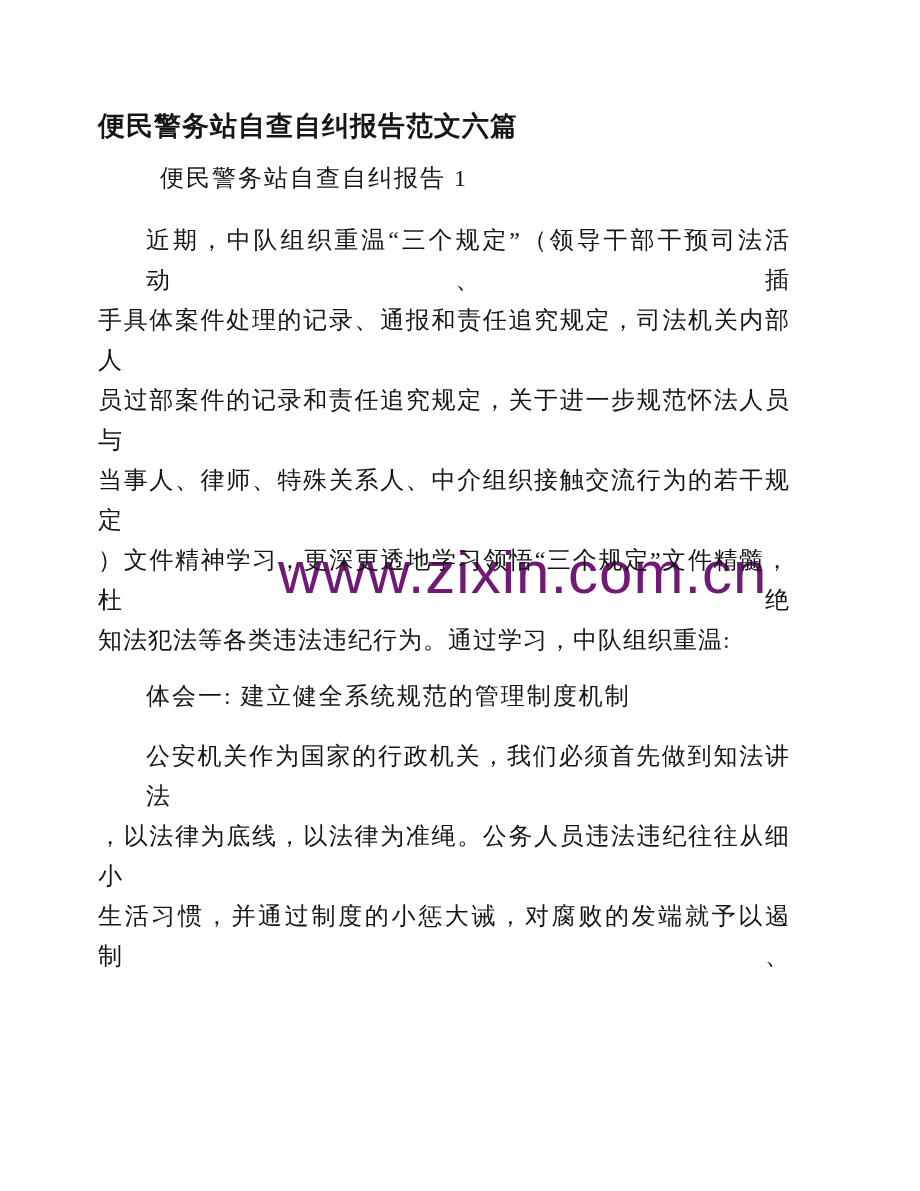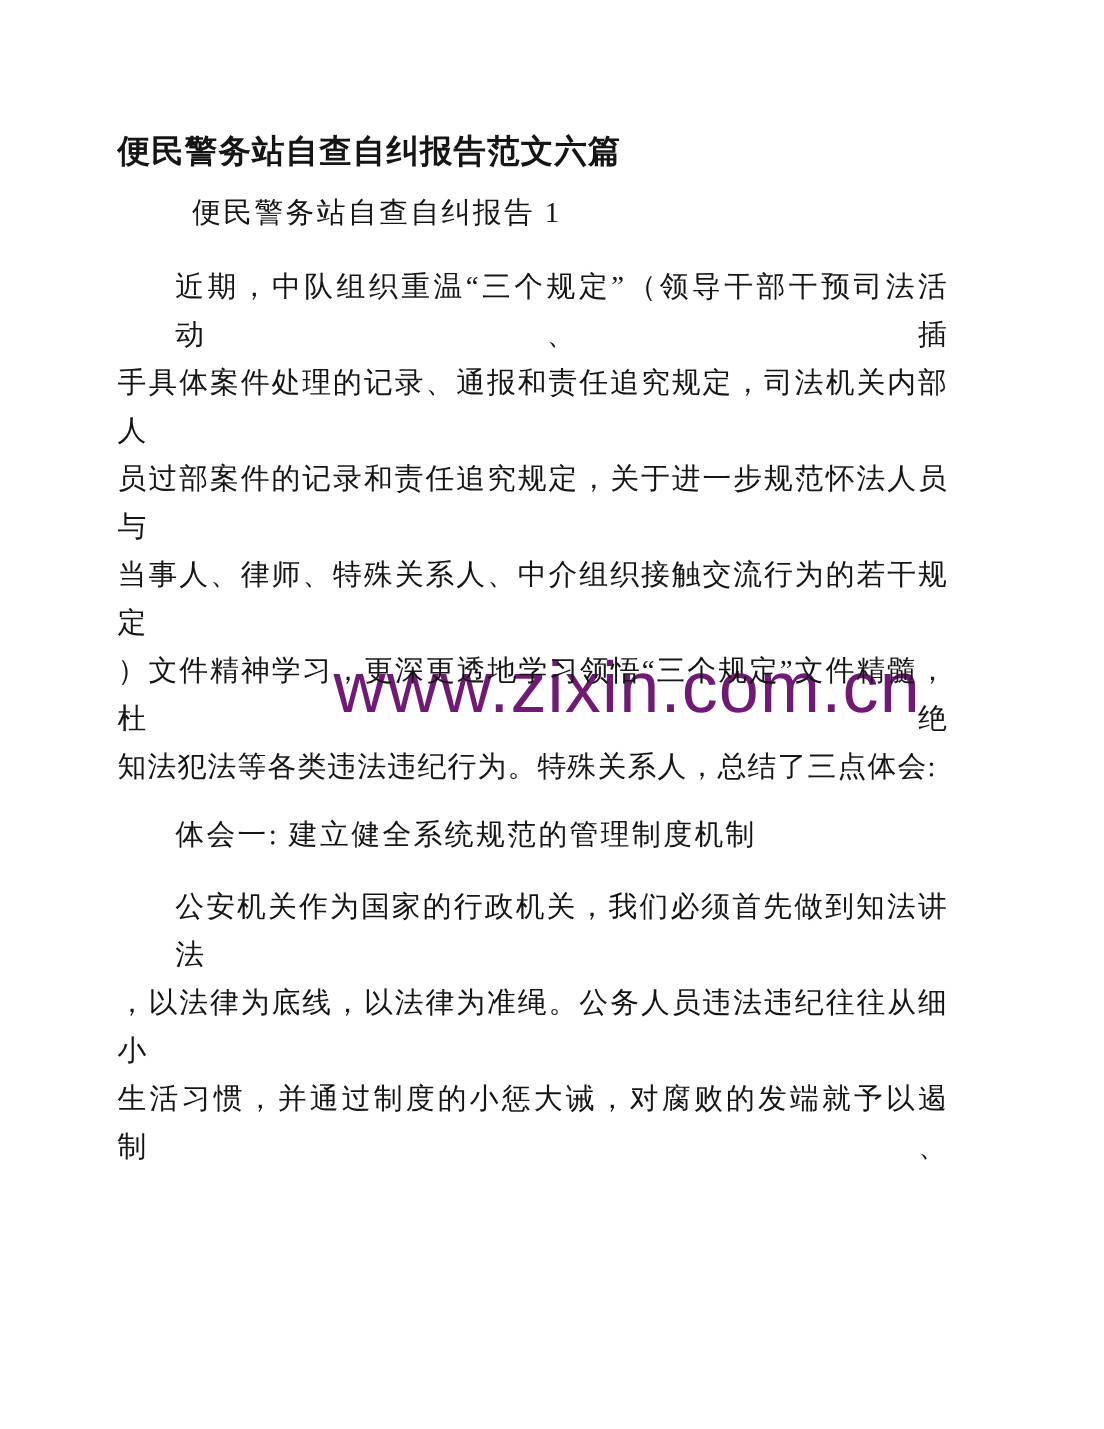--- a/index.html
+++ b/index.html
@@ -87,21 +87,21 @@
   <div class="content">
     <div class="title">便民警务站自查自纠报告范文六篇</div>
     <div class="subtitle">便民警务站自查自纠报告 1</div>
     <div id="doc-body">
         <div class="para body">
           <div class="line first">近期，中队组织重温“三个规定”（领导干部干预司法活动、插</div>
           <div class="line">手具体案件处理的记录、通报和责任追究规定，司法机关内部人</div>
           <div class="line">员过部案件的记录和责任追究规定，关于进一步规范怀法人员与</div>
           <div class="line">当事人、律师、特殊关系人、中介组织接触交流行为的若干规定</div>
           <div class="line">）文件精神学习，更深更透地学习领悟“三个规定”文件精髓，杜绝</div>
-          <div class="line last">知法犯法等各类违法违纪行为。特殊关系人，总结了三点体会:</div>
+          <div class="line last">知法犯法等各类违法违纪行为。通过学习，中队组织重温:</div>
         </div>
         <div class="para heading">
           <div class="line last">体会一: 建立健全系统规范的管理制度机制</div>
         </div>
         <div class="para body">
           <div class="line first">公安机关作为国家的行政机关，我们必须首先做到知法讲法</div>
           <div class="line">，以法律为底线，以法律为准绳。公务人员违法违纪往往从细小</div>
           <div class="line">生活习惯，并通过制度的小惩大诫，对腐败的发端就予以遏制、</div>
         </div>
       </div>

